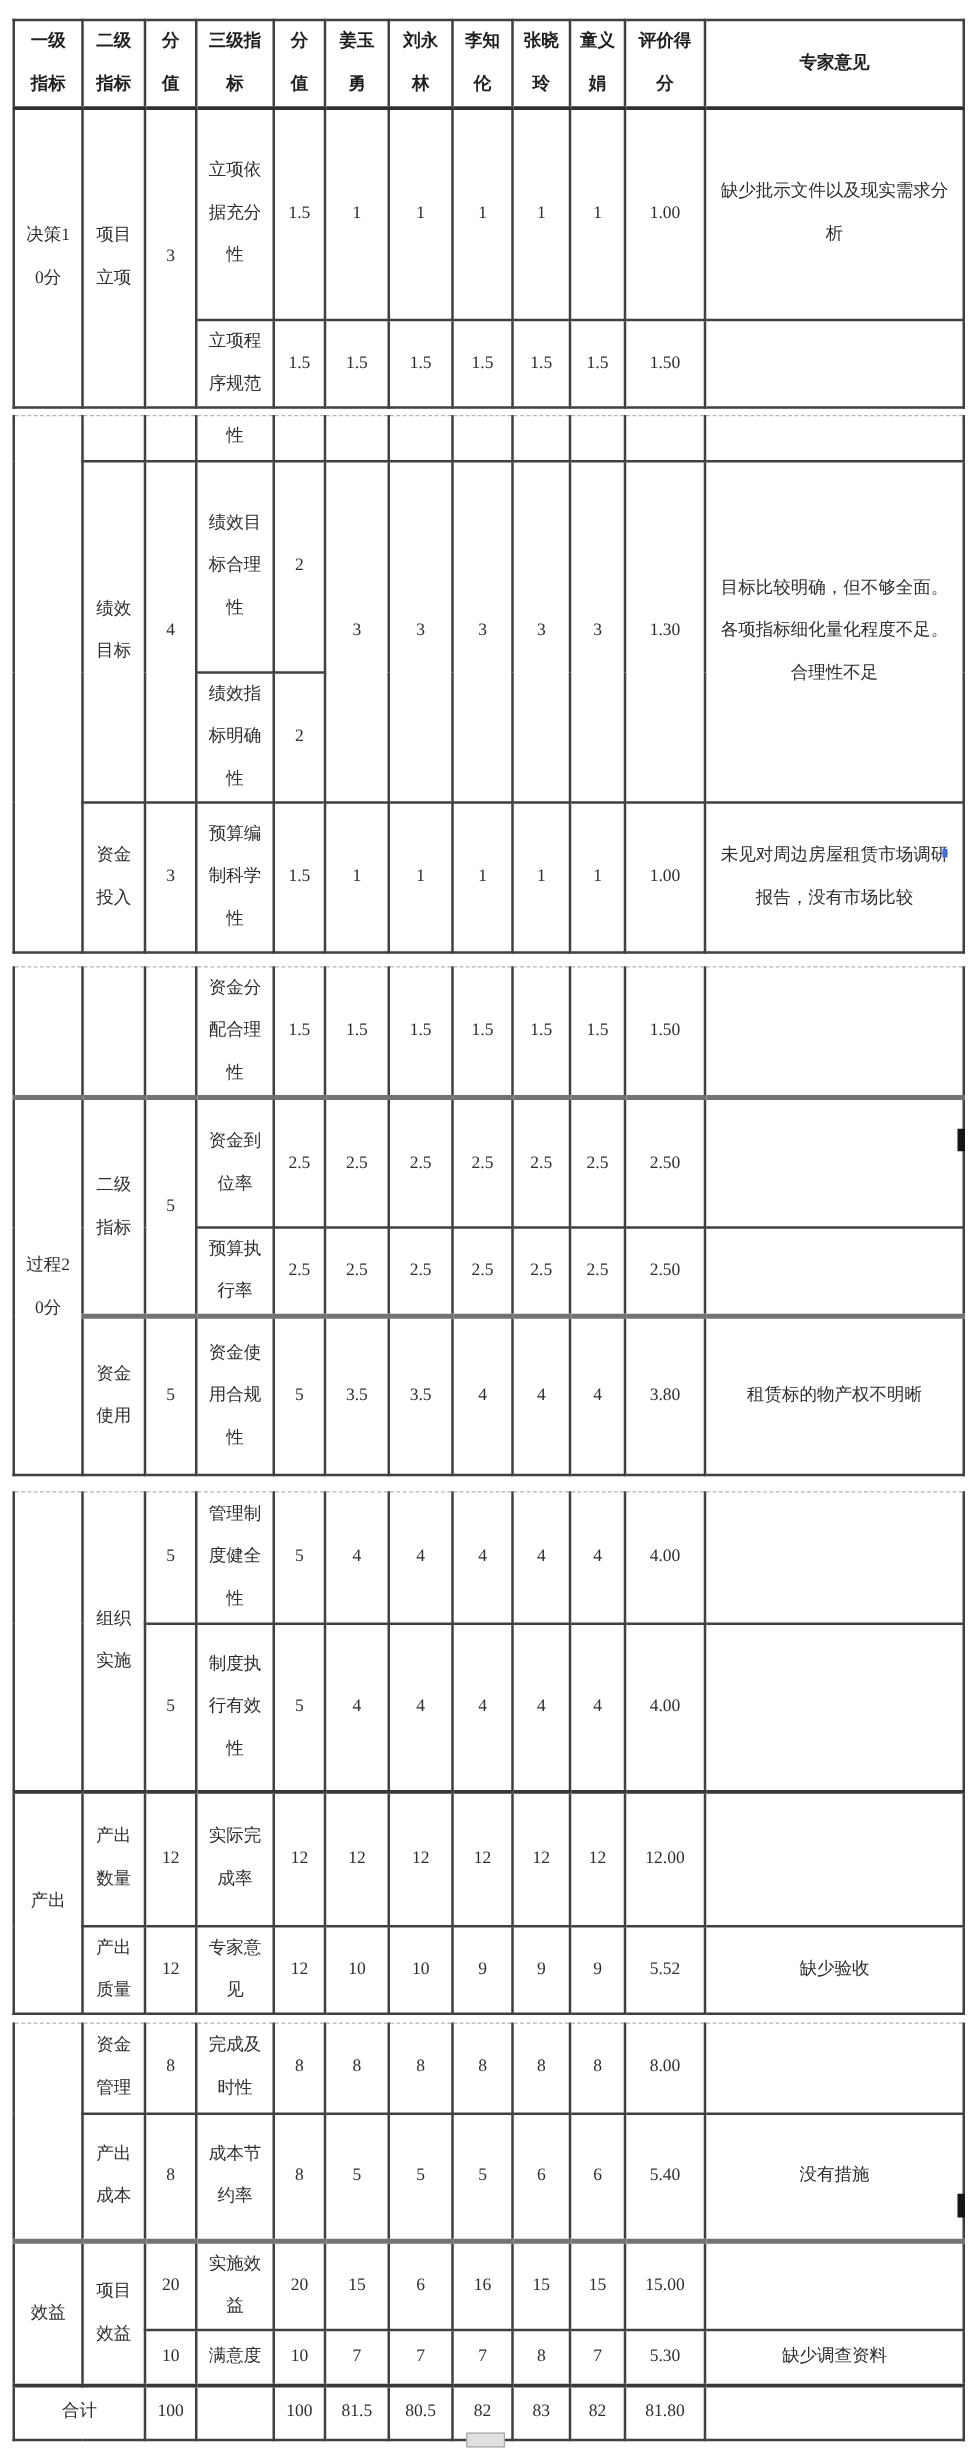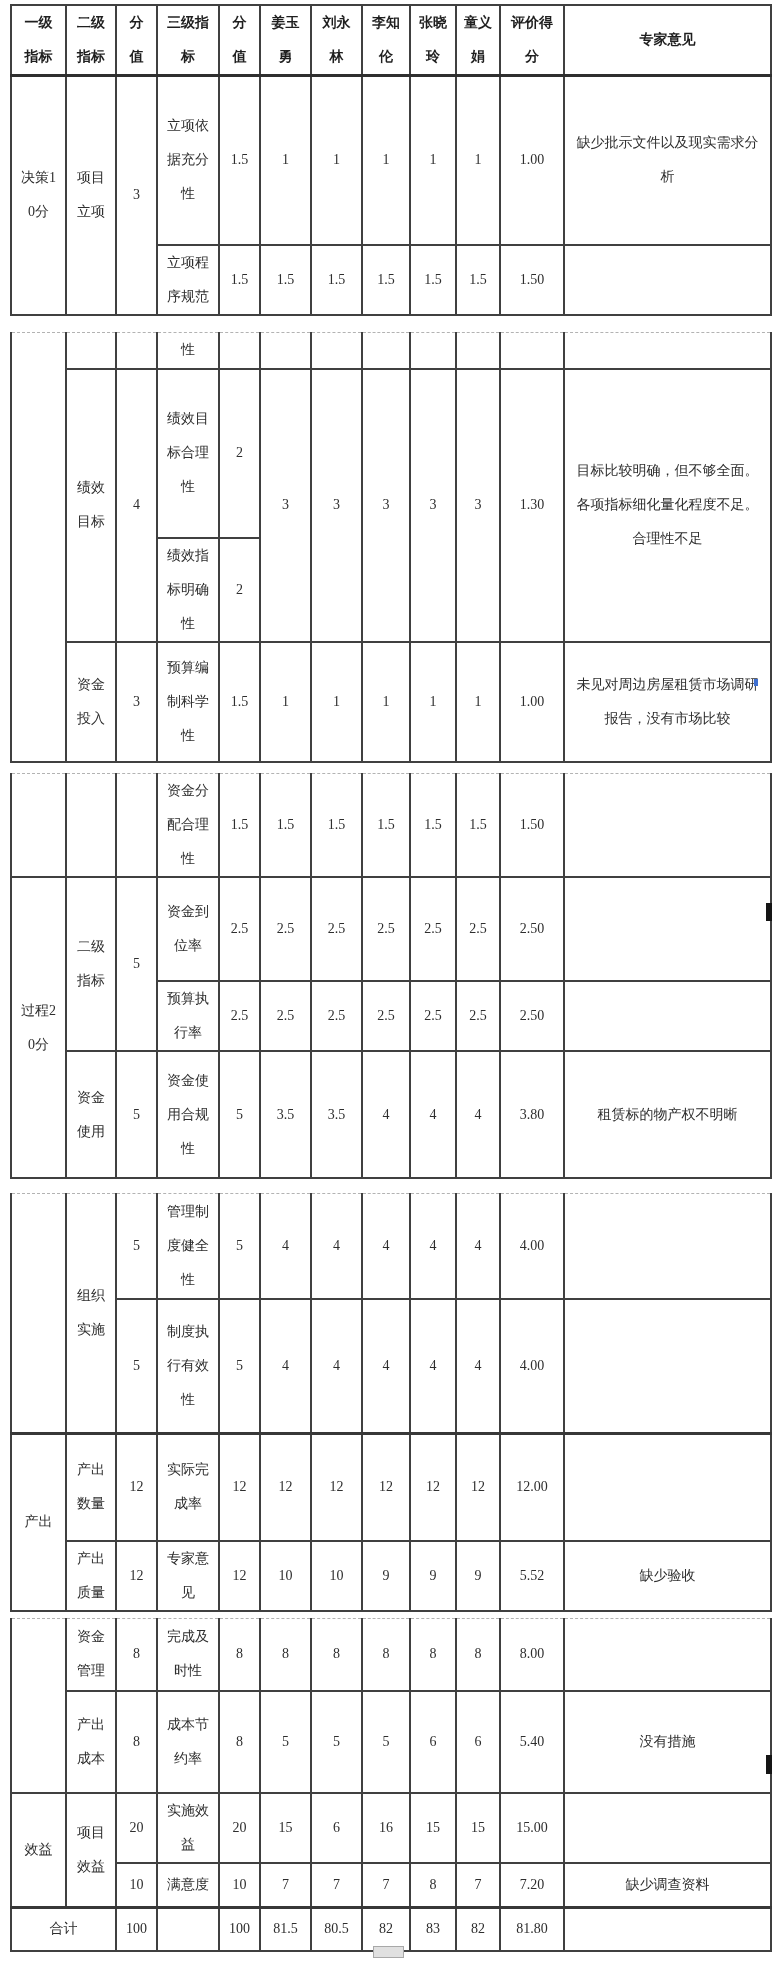--- a/index.html
+++ b/index.html
@@ -9,38 +9,38 @@
   }
   table.seg{
     position:absolute;left:10px;border-collapse:collapse;table-layout:fixed;width:762px;
   }
   .seg td{
     border:2px solid #404040;text-align:center;vertical-align:middle;
     font-size:14px;line-height:34px;padding:0 6px;word-break:break-all;color:#2e2e2e;
   }
   .seg tr.header td{font-weight:bold;border-bottom:3px solid #2f2f2f;color:#1f1f1f;}
   .seg tr.dash > td{border-top:1px dashed #b3b3b3;}
-  .seg tr.bt-grey > td{border-top:1px solid #737373;font-family:Liberation Serif, serif;}
+  .seg tr.bt-grey > td{border-top:4px solid #737373;font-family:Liberation Serif, serif;}
   .seg tr.bt-strong > td{border-top:3px solid #383838;}
   tr.h36{height:36px} tr.h43{height:43px} tr.h45{height:45px} tr.h65{height:65px}
   tr.h66{height:66px} tr.h69{height:69px} tr.h70{height:70px} tr.h72{height:72px}
   tr.h100{height:100px} tr.h102{height:102px} tr.h104{height:104px} tr.h105{height:105px}
   tr.h107{height:107px} tr.h120{height:120px} tr.h127{height:127px} tr.h135{height:135px}
   tr.h169{height:169px}
   .artifact{position:absolute;}
   .edge-mark{background:#151515;width:6px;}
   .blue-mark{background:#3e6fd0;width:4px;height:7px;}
   .ghost-box{width:31px;height:12px;background:#e0e0e0;border:1px solid #a8a8a8;box-sizing:border-box;}
 </style>
 </head>
 <body>
 
 <div class="page">
 
-  <table class="seg" style="top:4px">
+  <table class="seg" style="top:15px">
     <colgroup>
       <col style="width:55px">
         <col style="width:50px">
         <col style="width:41px">
         <col style="width:62px">
       <col style="width:41px">
         <col style="width:51px">
         <col style="width:51px">
         <col style="width:48px">
       <col style="width:46px">
@@ -356,21 +356,21 @@
     </tr>
     <tr class="h45">
       <td>10</td>
       <td>满意度</td>
       <td>10</td>
       <td>7</td>
       <td>7</td>
       <td>7</td>
       <td>8</td>
       <td>7</td>
-      <td>7.20</td>
+      <td>5.30</td>
       <td>缺少调查资料</td>
     </tr>
     <tr class="h43 bt-strong">
       <td colspan="2">合计</td>
       <td>100</td>
       <td></td>
       <td>100</td>
       <td>81.5</td>
       <td>80.5</td>
       <td>82</td>

